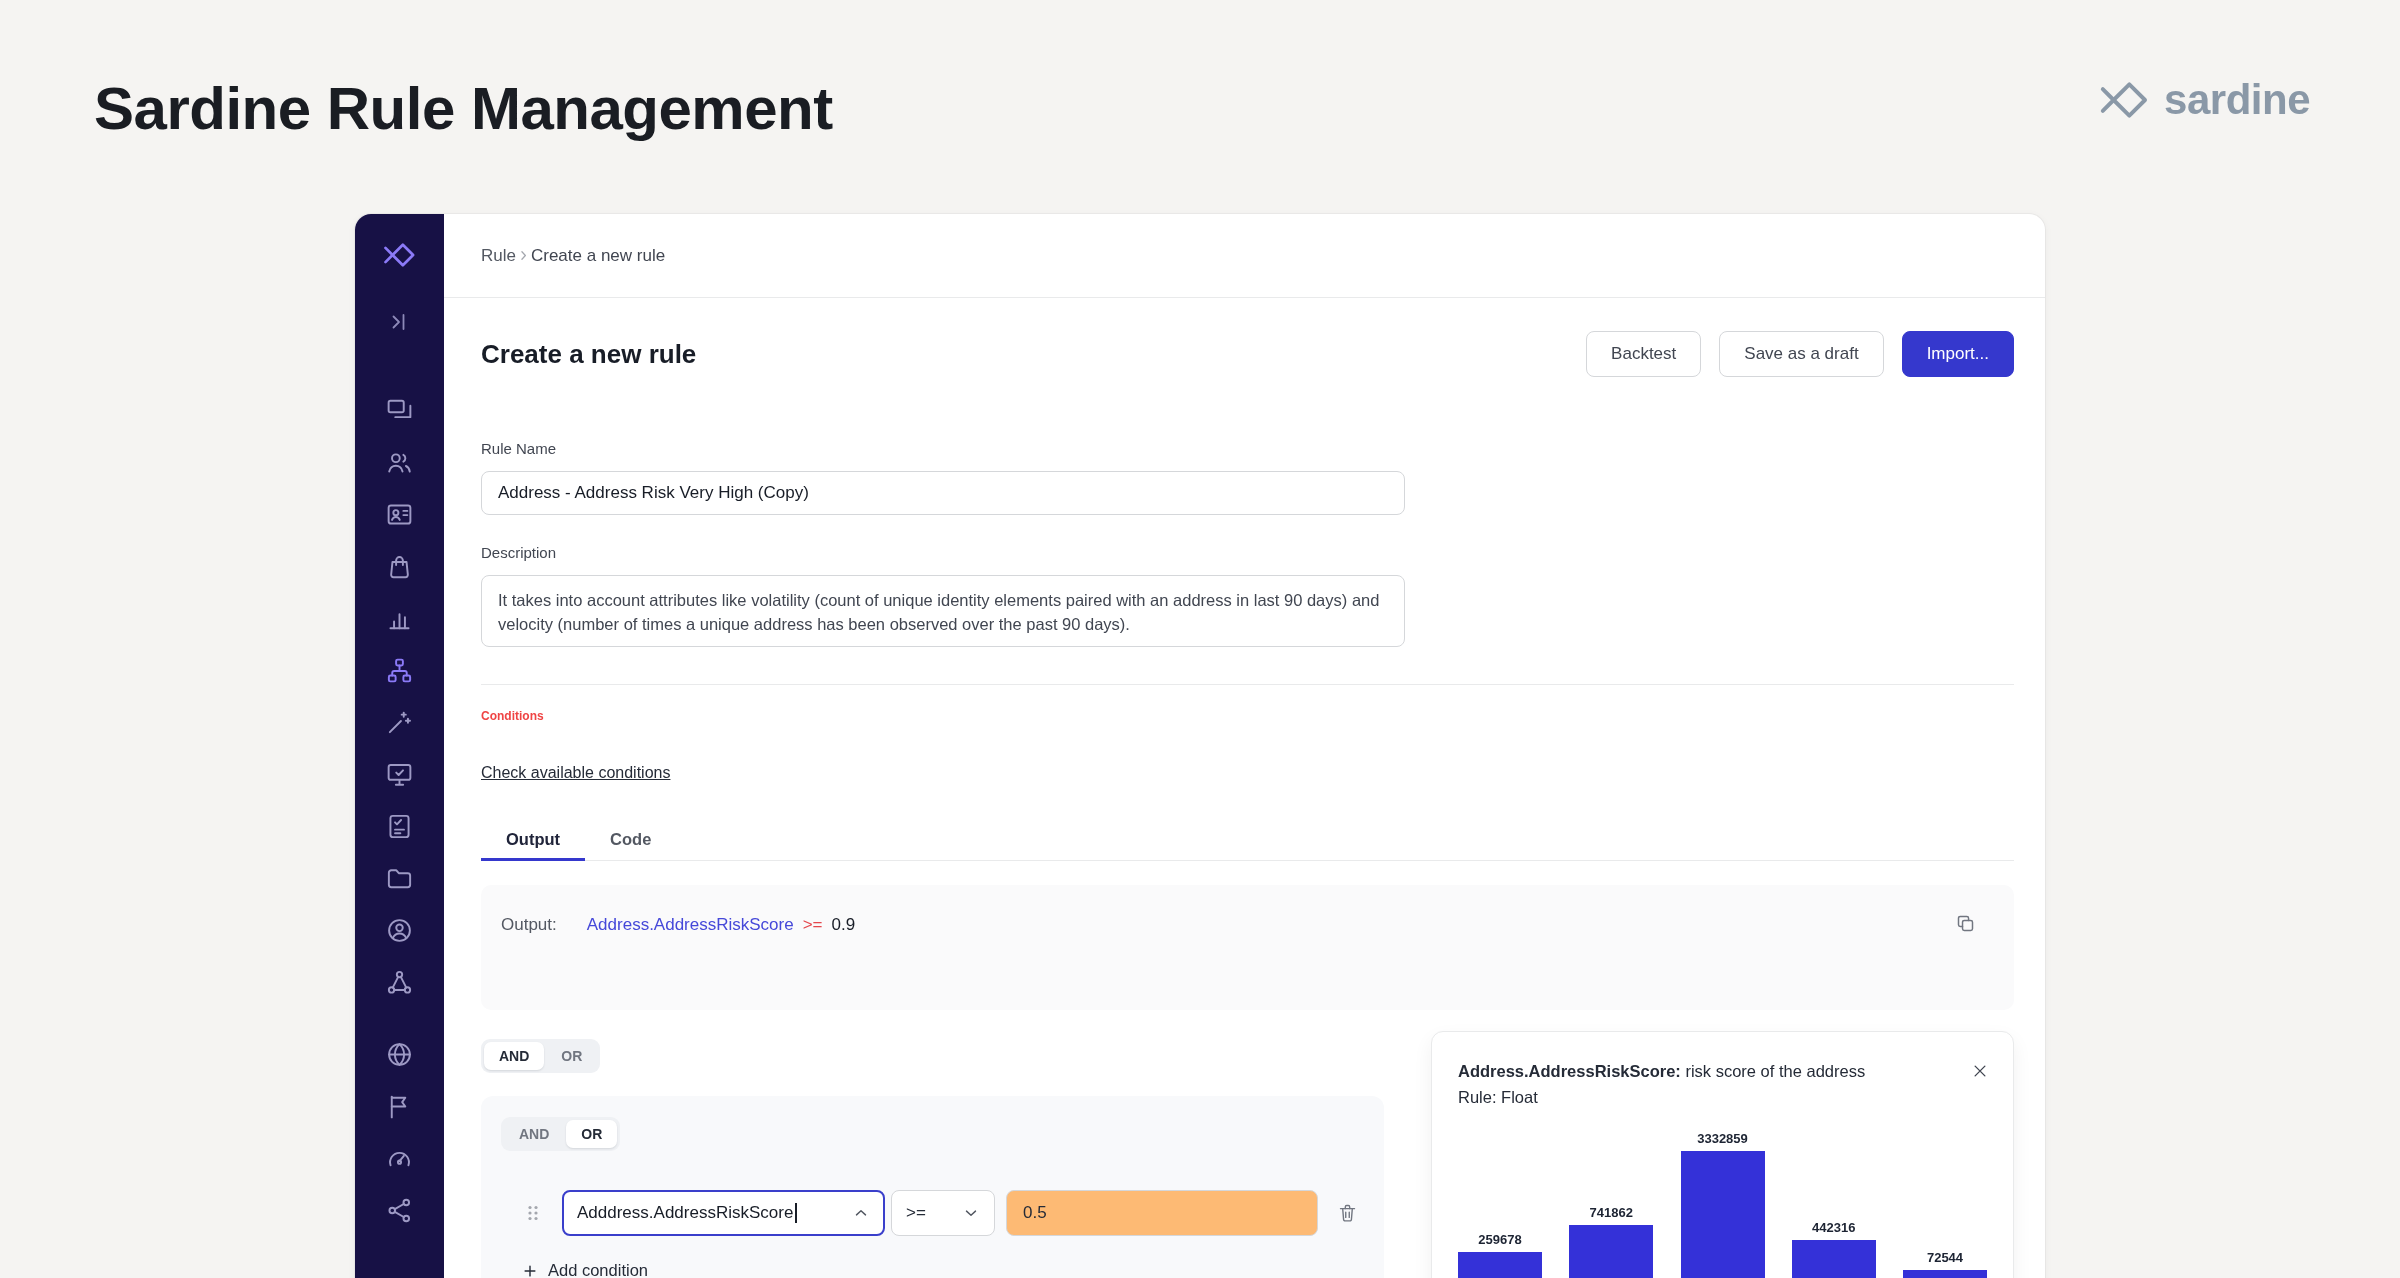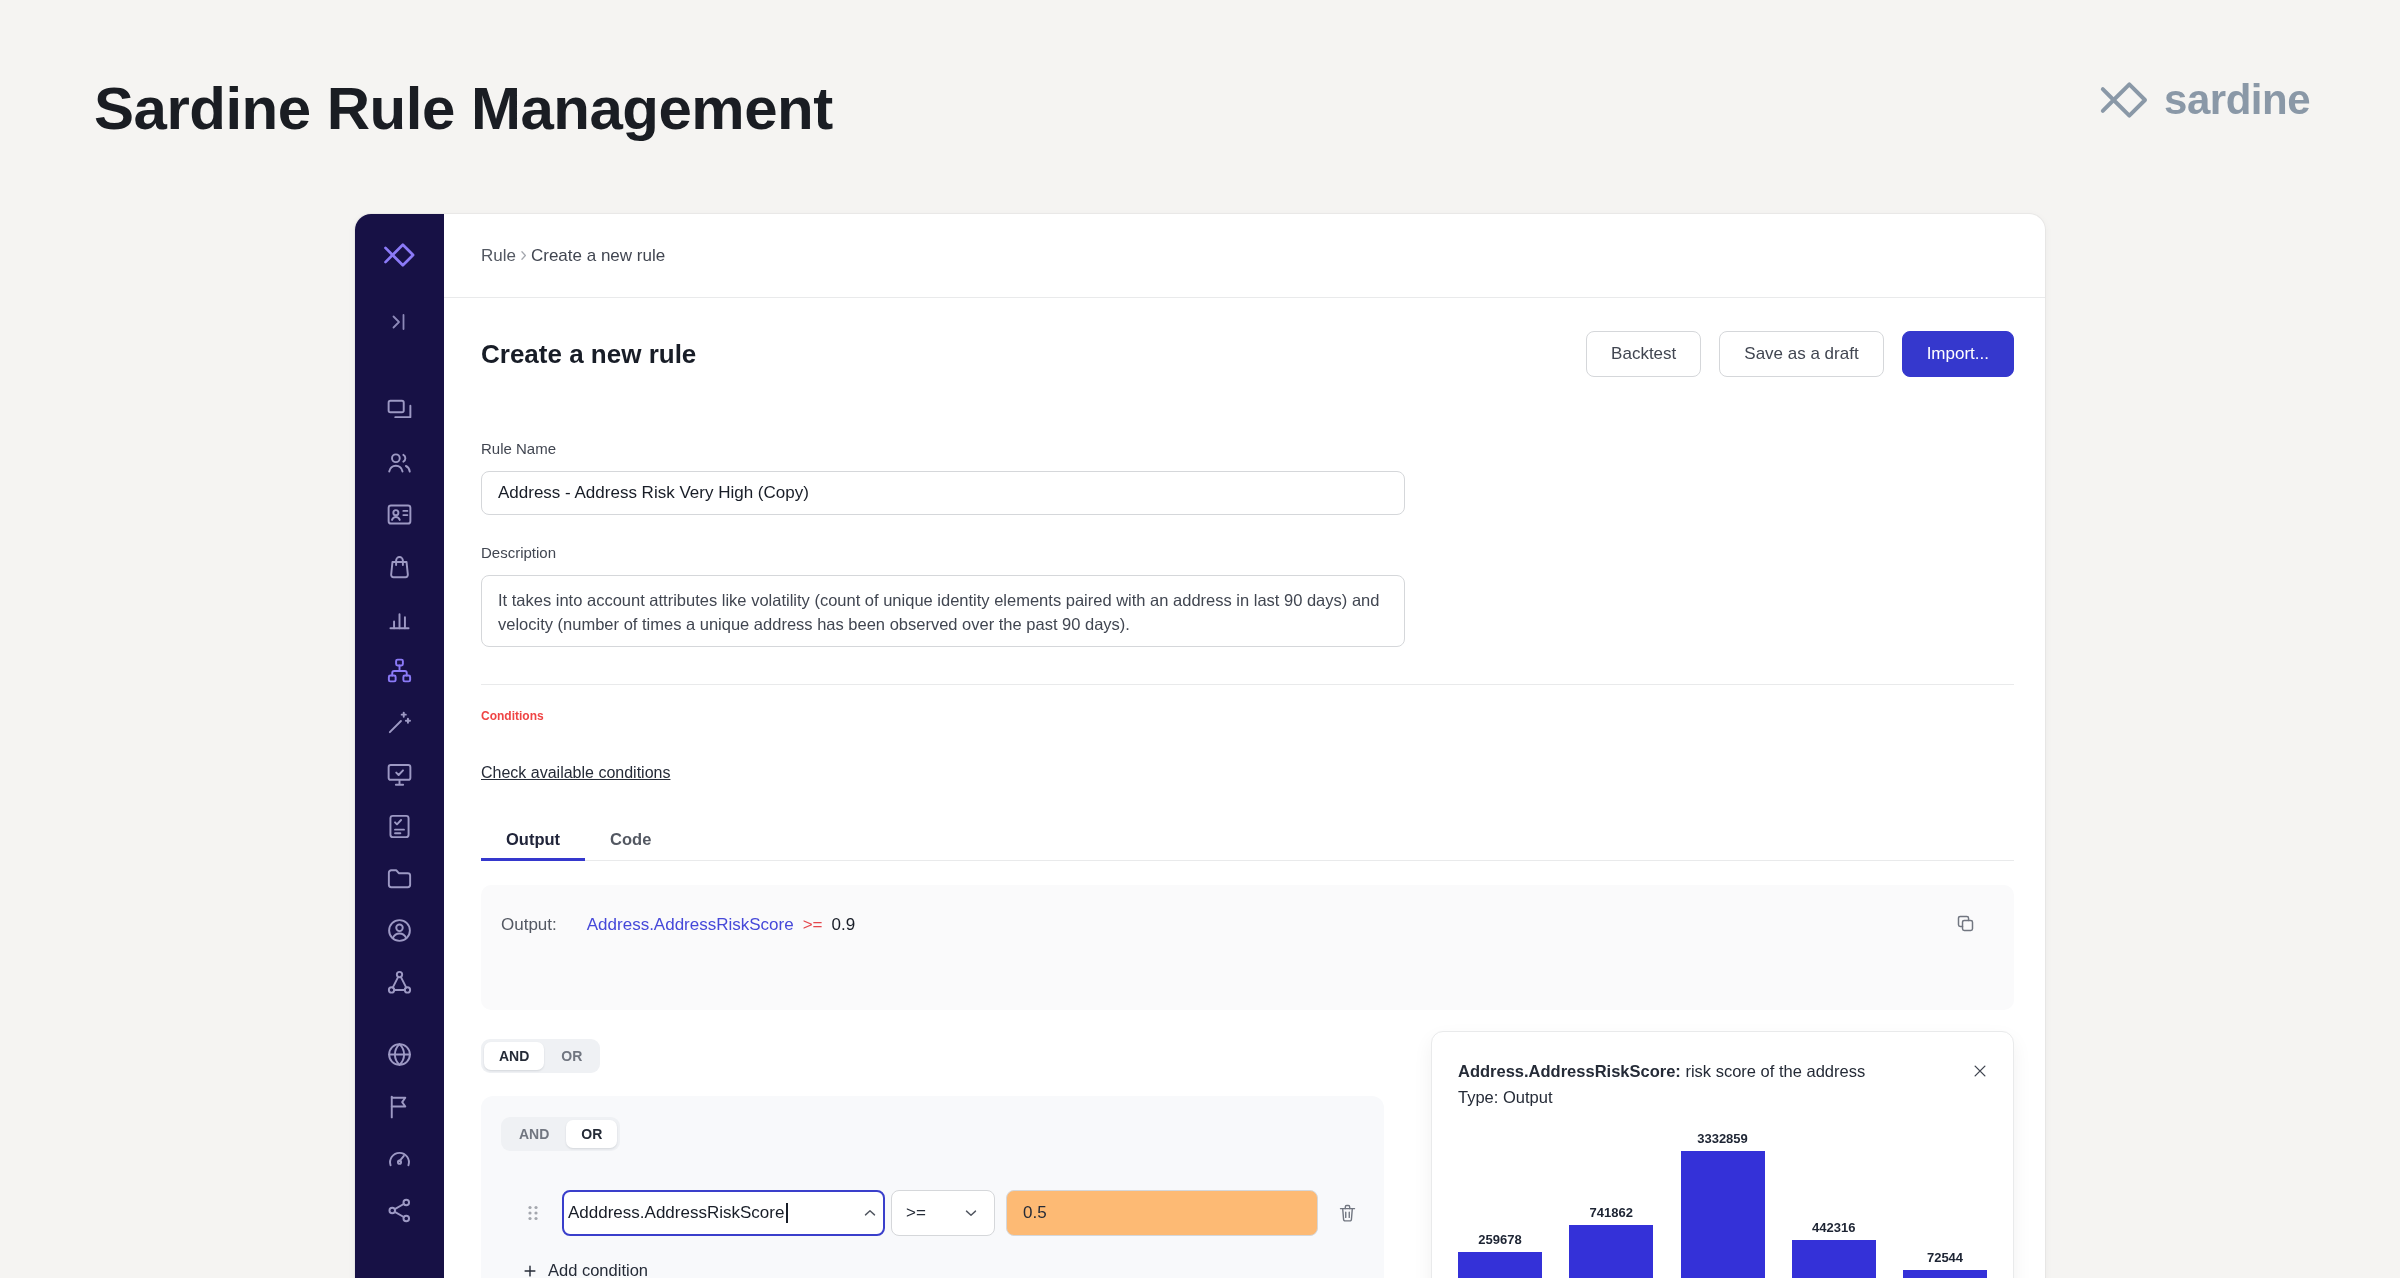--- a/index.html
+++ b/index.html
@@ -68,21 +68,21 @@
   .seg-btn{height:28px;padding:0 15px;border:0;background:transparent;border-radius:7px;font-size:14px;font-weight:700;
            color:#717680;font-family:inherit;cursor:pointer}
   .seg-btn.on{background:#fff;color:#252B37;box-shadow:0 1px 2px rgba(16,24,40,.12)}
   .outer-toggle{position:absolute;left:37px;top:825px}
   .inner-toggle{position:absolute;left:20px;top:21px}
 
   .group-card{position:absolute;left:37px;top:882px;width:903px;height:420px;background:#F8F9FB;border-radius:12px}
   .condition-row{position:absolute;left:0;right:0;top:94px;height:46px}
   .drag-handle{position:absolute;left:44px;top:50%;transform:translateY(-50%);color:#A4A7AE;display:flex;cursor:grab}
   .combobox{position:absolute;left:81px;top:0;width:323px;height:46px;border:2px solid #3A3FCB;border-radius:8px;background:#fff;
-            display:flex;align-items:center;justify-content:space-between;padding:0 4px;font-size:17px;color:#181D27;cursor:text}
+            display:flex;align-items:center;justify-content:space-between;padding:0 13px;font-size:17px;color:#181D27;cursor:text}
   .combo-text{display:flex;align-items:center}
   .caret{display:inline-block;width:1.5px;height:20px;background:#181D27;margin-left:2px}
   .chev{display:flex;color:#535862}
   .op-select{position:absolute;left:410px;top:0;width:104px;height:46px;border:1px solid var(--border,#D5D7DA);border-radius:8px;
              background:#fff;display:flex;align-items:center;justify-content:space-between;padding:0 14px;font-size:17px;color:#252B37;cursor:pointer}
   .value-input{position:absolute;left:525px;top:0;width:312px;height:46px;border:1px solid var(--border,#D5D7DA);border-radius:8px;
                padding:0 16px;font-size:17px;color:#252B37;font-family:inherit;background:#fdba74}
   .trash-btn{position:absolute;left:856px;top:50%;transform:translateY(-50%);color:#717680;background:none;border:0;cursor:pointer;display:flex}
   .add-condition{position:absolute;left:40px;top:165px;display:flex;align-items:center;gap:9px;font-size:16.5px;font-weight:500;
                  color:#252B37;background:none;border:0;cursor:pointer;font-family:inherit}
@@ -388,21 +388,21 @@
             </svg>
         </span>
         <span>Add condition</span>
       </button>
     </div>
 
     <div class="info-panel">
       <div class="info-title">
         <span class="fname">Address.AddressRiskScore:</span><span> risk score of the address</span>
       </div>
-      <div class="info-type">Type: Output</div>
+      <div class="info-type">Rule: Float</div>
       <button class="close-btn">
         <svg width="18" height="18" viewBox="0 0 24 24" fill="none" stroke="currentColor" stroke-width="1.8" stroke-linecap="round" stroke-linejoin="round">
             <path d="M5.5 5.5l13 13M18.5 5.5l-13 13"></path>
           </svg>
       </button>
       <div class="histogram">
           <div class="bar-col">
             <div class="bar-label">259678</div>
             <div class="bar" style="height: 39px;"></div>
           </div>

